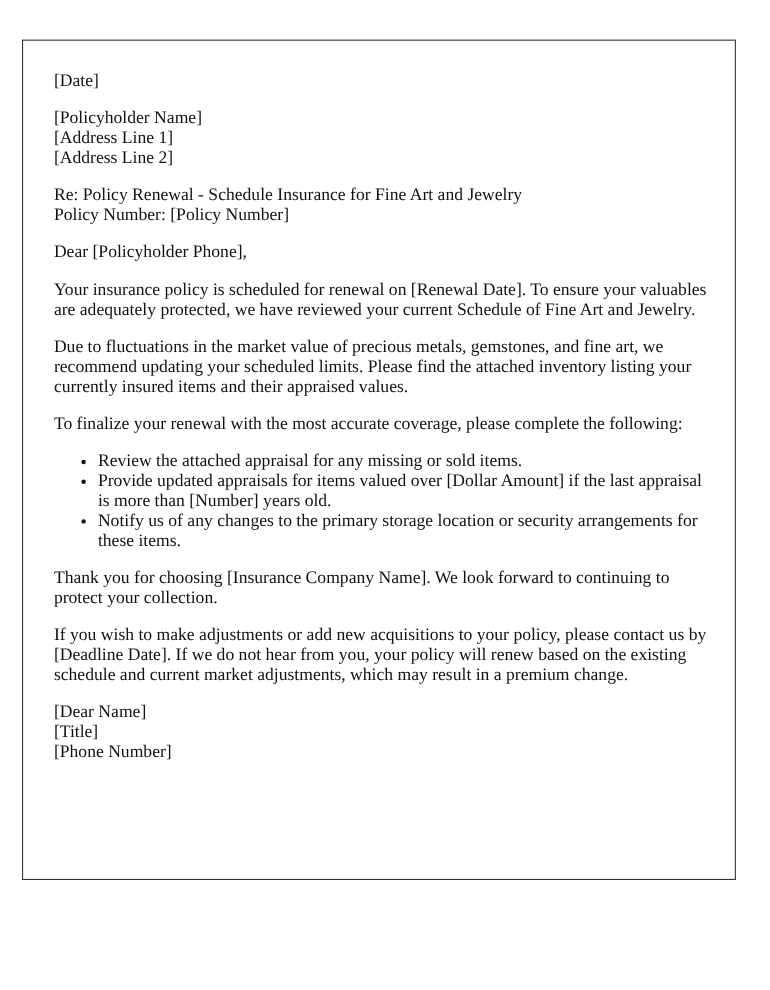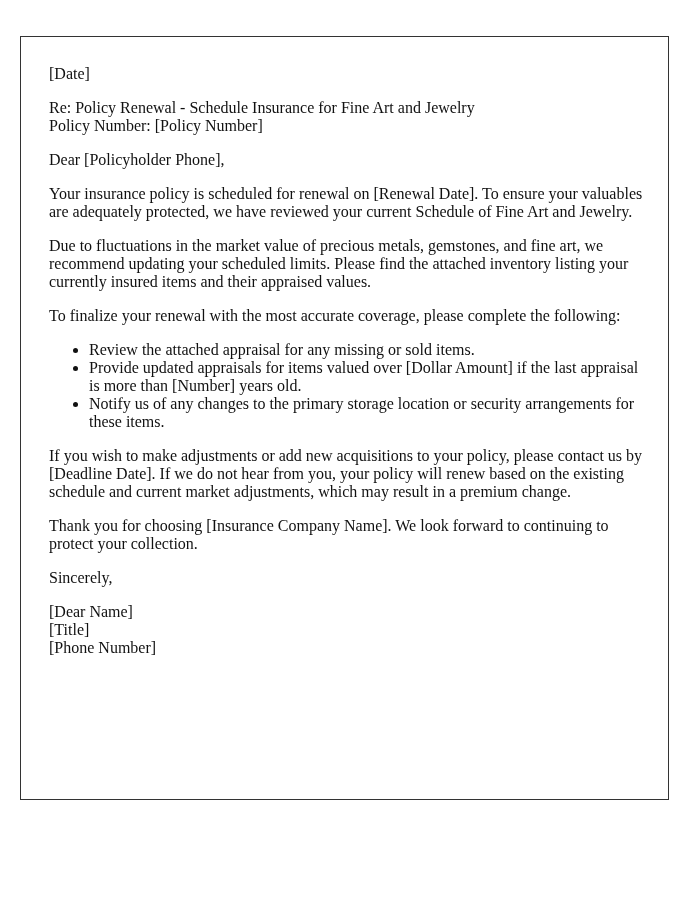--- a/index.html
+++ b/index.html
@@ -39,45 +39,49 @@
       padding-left: 0;
     }
   </style>
 </head>
 <body>
 
 <div class="page">
 
   <p>[Date]</p>
 
+  <p>
+    <span class="block-line">[Policyholder Name]</span>
+    <span class="block-line">[Address Line 1]</span>
+    <span class="block-line">[Address Line 2]</span>
+  </p>
 
   <p>
     <span class="block-line">Re: Policy Renewal - Schedule Insurance for Fine Art and Jewelry</span>
     <span class="block-line">Policy Number: [Policy Number]</span>
   </p>
 
   <p>Dear [Policyholder Phone],</p>
 
   <p>Your insurance policy is scheduled for renewal on [Renewal Date]. To ensure your valuables are adequately protected, we have reviewed your current Schedule of Fine Art and Jewelry.</p>
 
   <p>Due to fluctuations in the market value of precious metals, gemstones, and fine art, we recommend updating your scheduled limits. Please find the attached inventory listing your currently insured items and their appraised values.</p>
 
   <p>To finalize your renewal with the most accurate coverage, please complete the following:</p>
 
   <ul>
     <li>Review the attached appraisal for any missing or sold items.</li>
     <li>Provide updated appraisals for items valued over [Dollar Amount] if the last appraisal is more than [Number] years old.</li>
     <li>Notify us of any changes to the primary storage location or security arrangements for these items.</li>
   </ul>
 
+  <p>Thank you for choosing [Insurance Company Name]. We look forward to continuing to protect your collection.</p>
+
   <p>If you wish to make adjustments or add new acquisitions to your policy, please contact us by [Deadline Date]. If we do not hear from you, your policy will renew based on the existing schedule and current market adjustments, which may result in a premium change.</p>
 
-  <p>Thank you for choosing [Insurance Company Name]. We look forward to continuing to protect your collection.</p>
-
-  <p>Sincerely,</p>
 
   <p>
     <span class="block-line">[Dear Name]</span>
     <span class="block-line">[Title]</span>
     <span class="block-line">[Phone Number]</span>
   </p>
 
 </div>
 
 </body></html>

